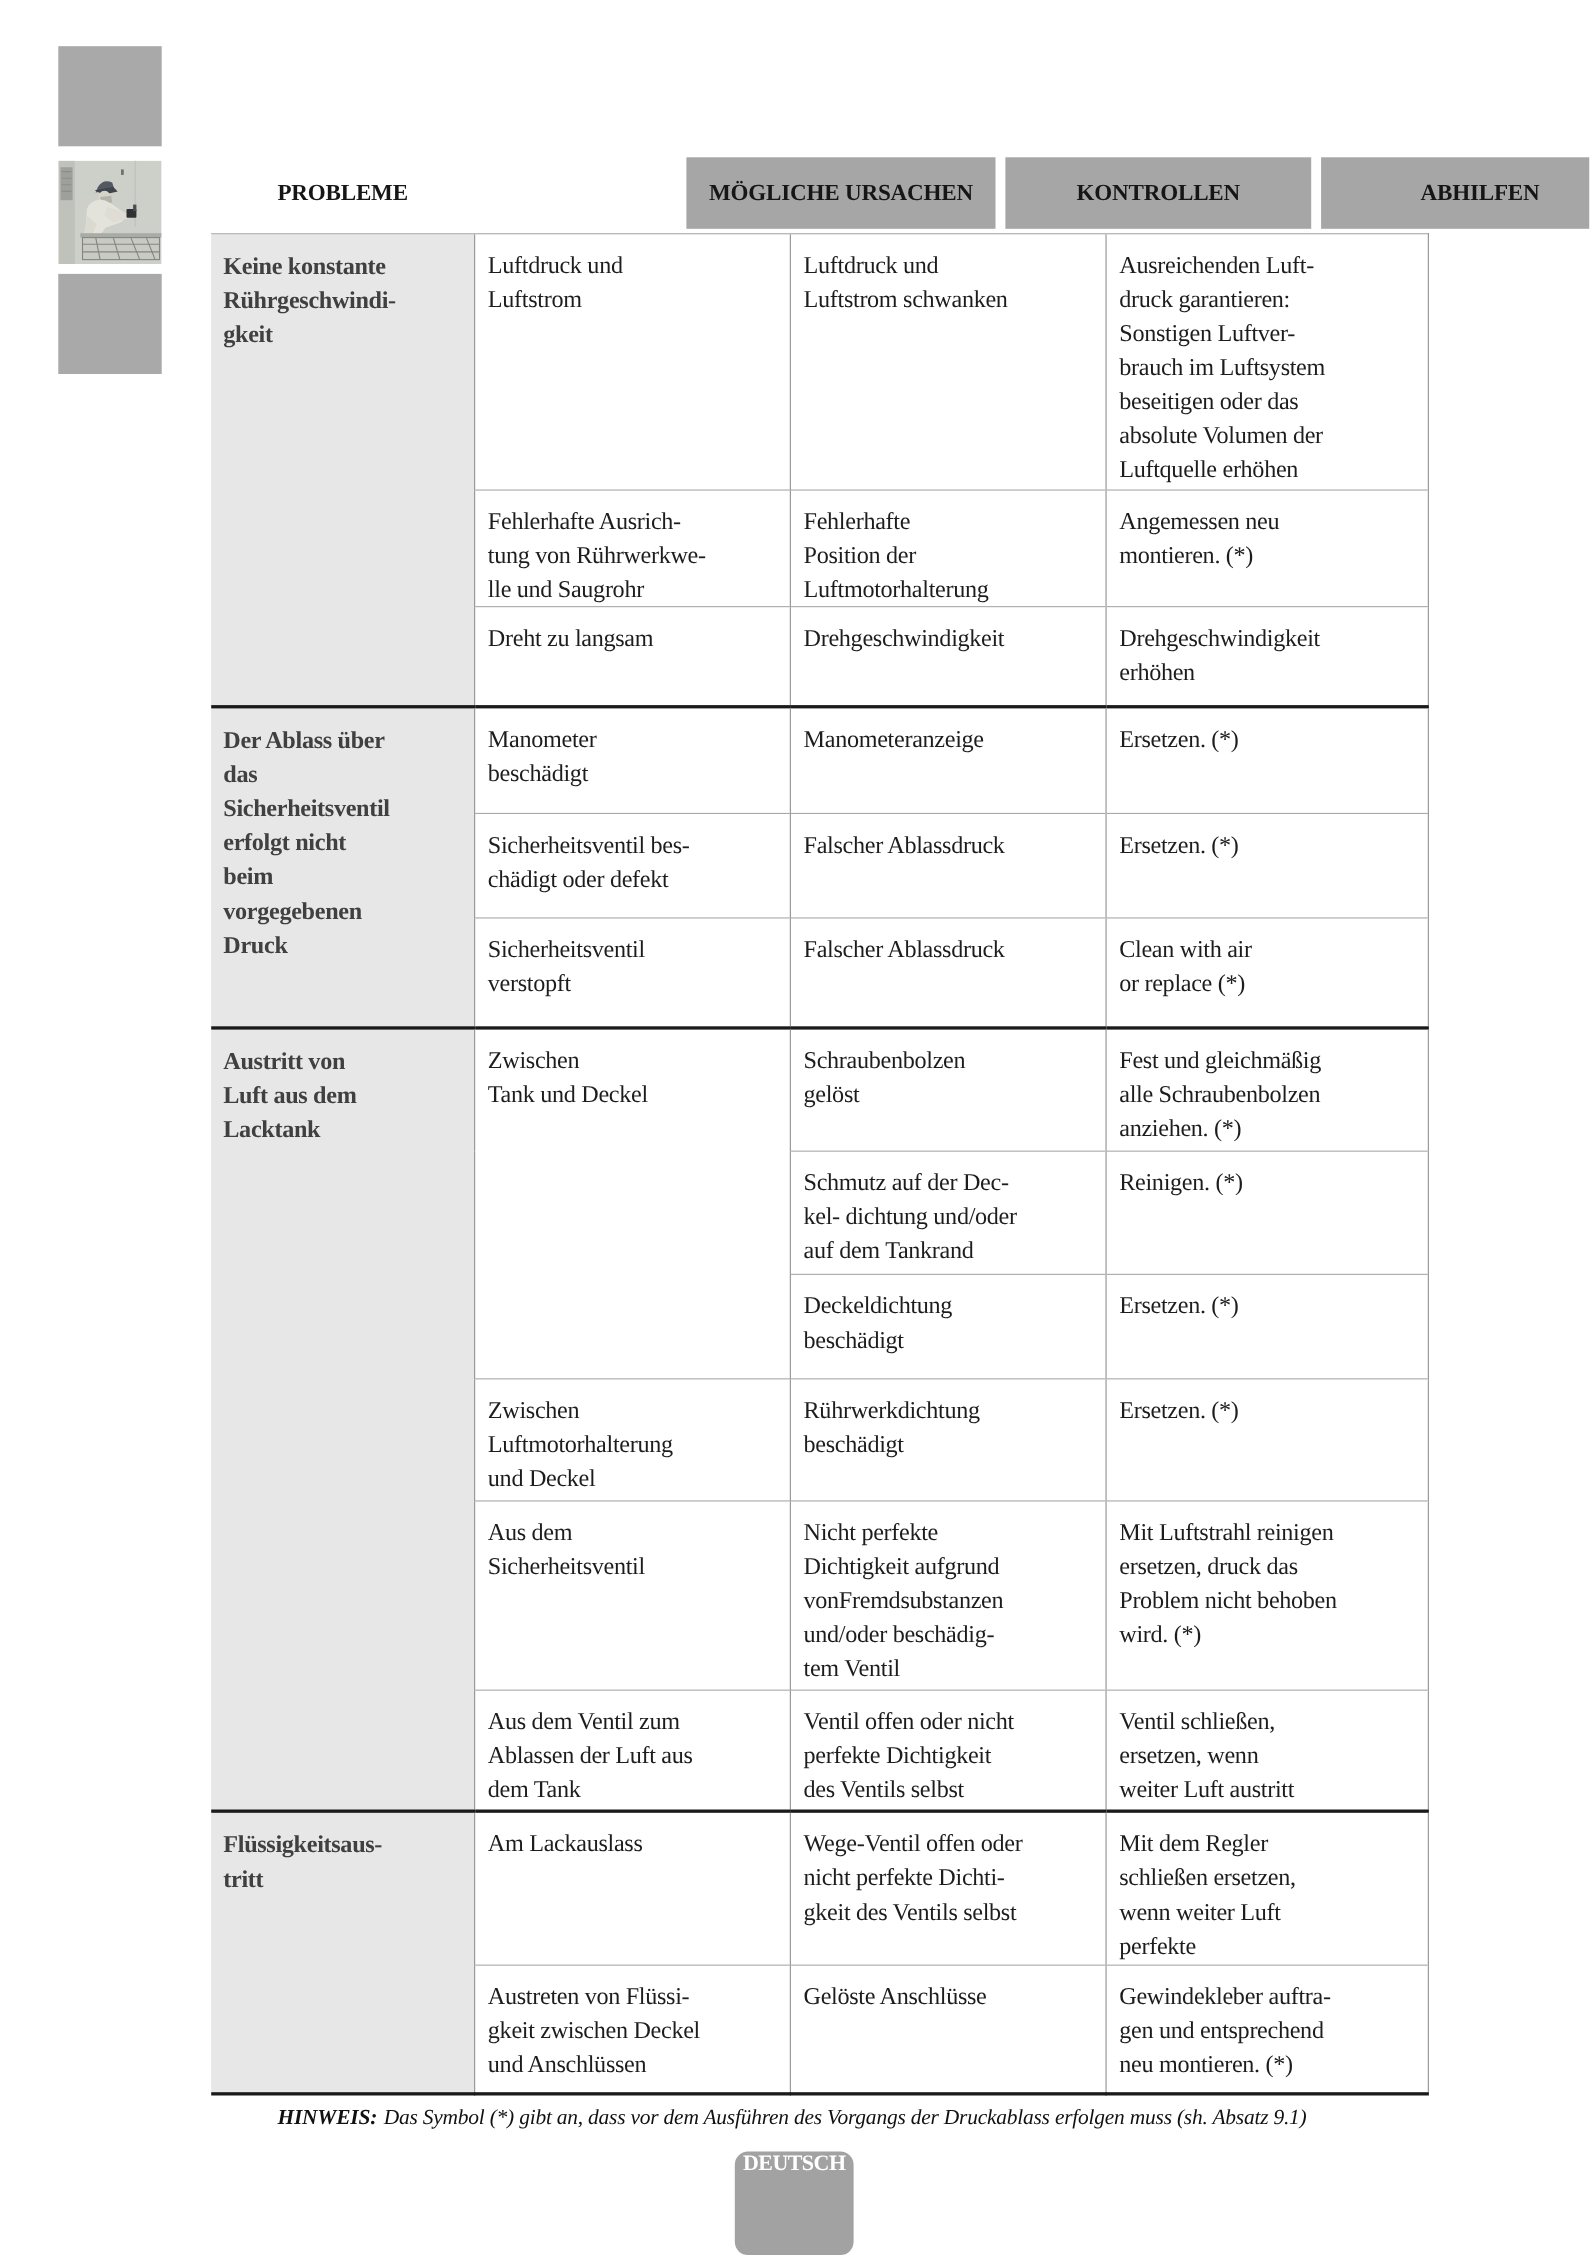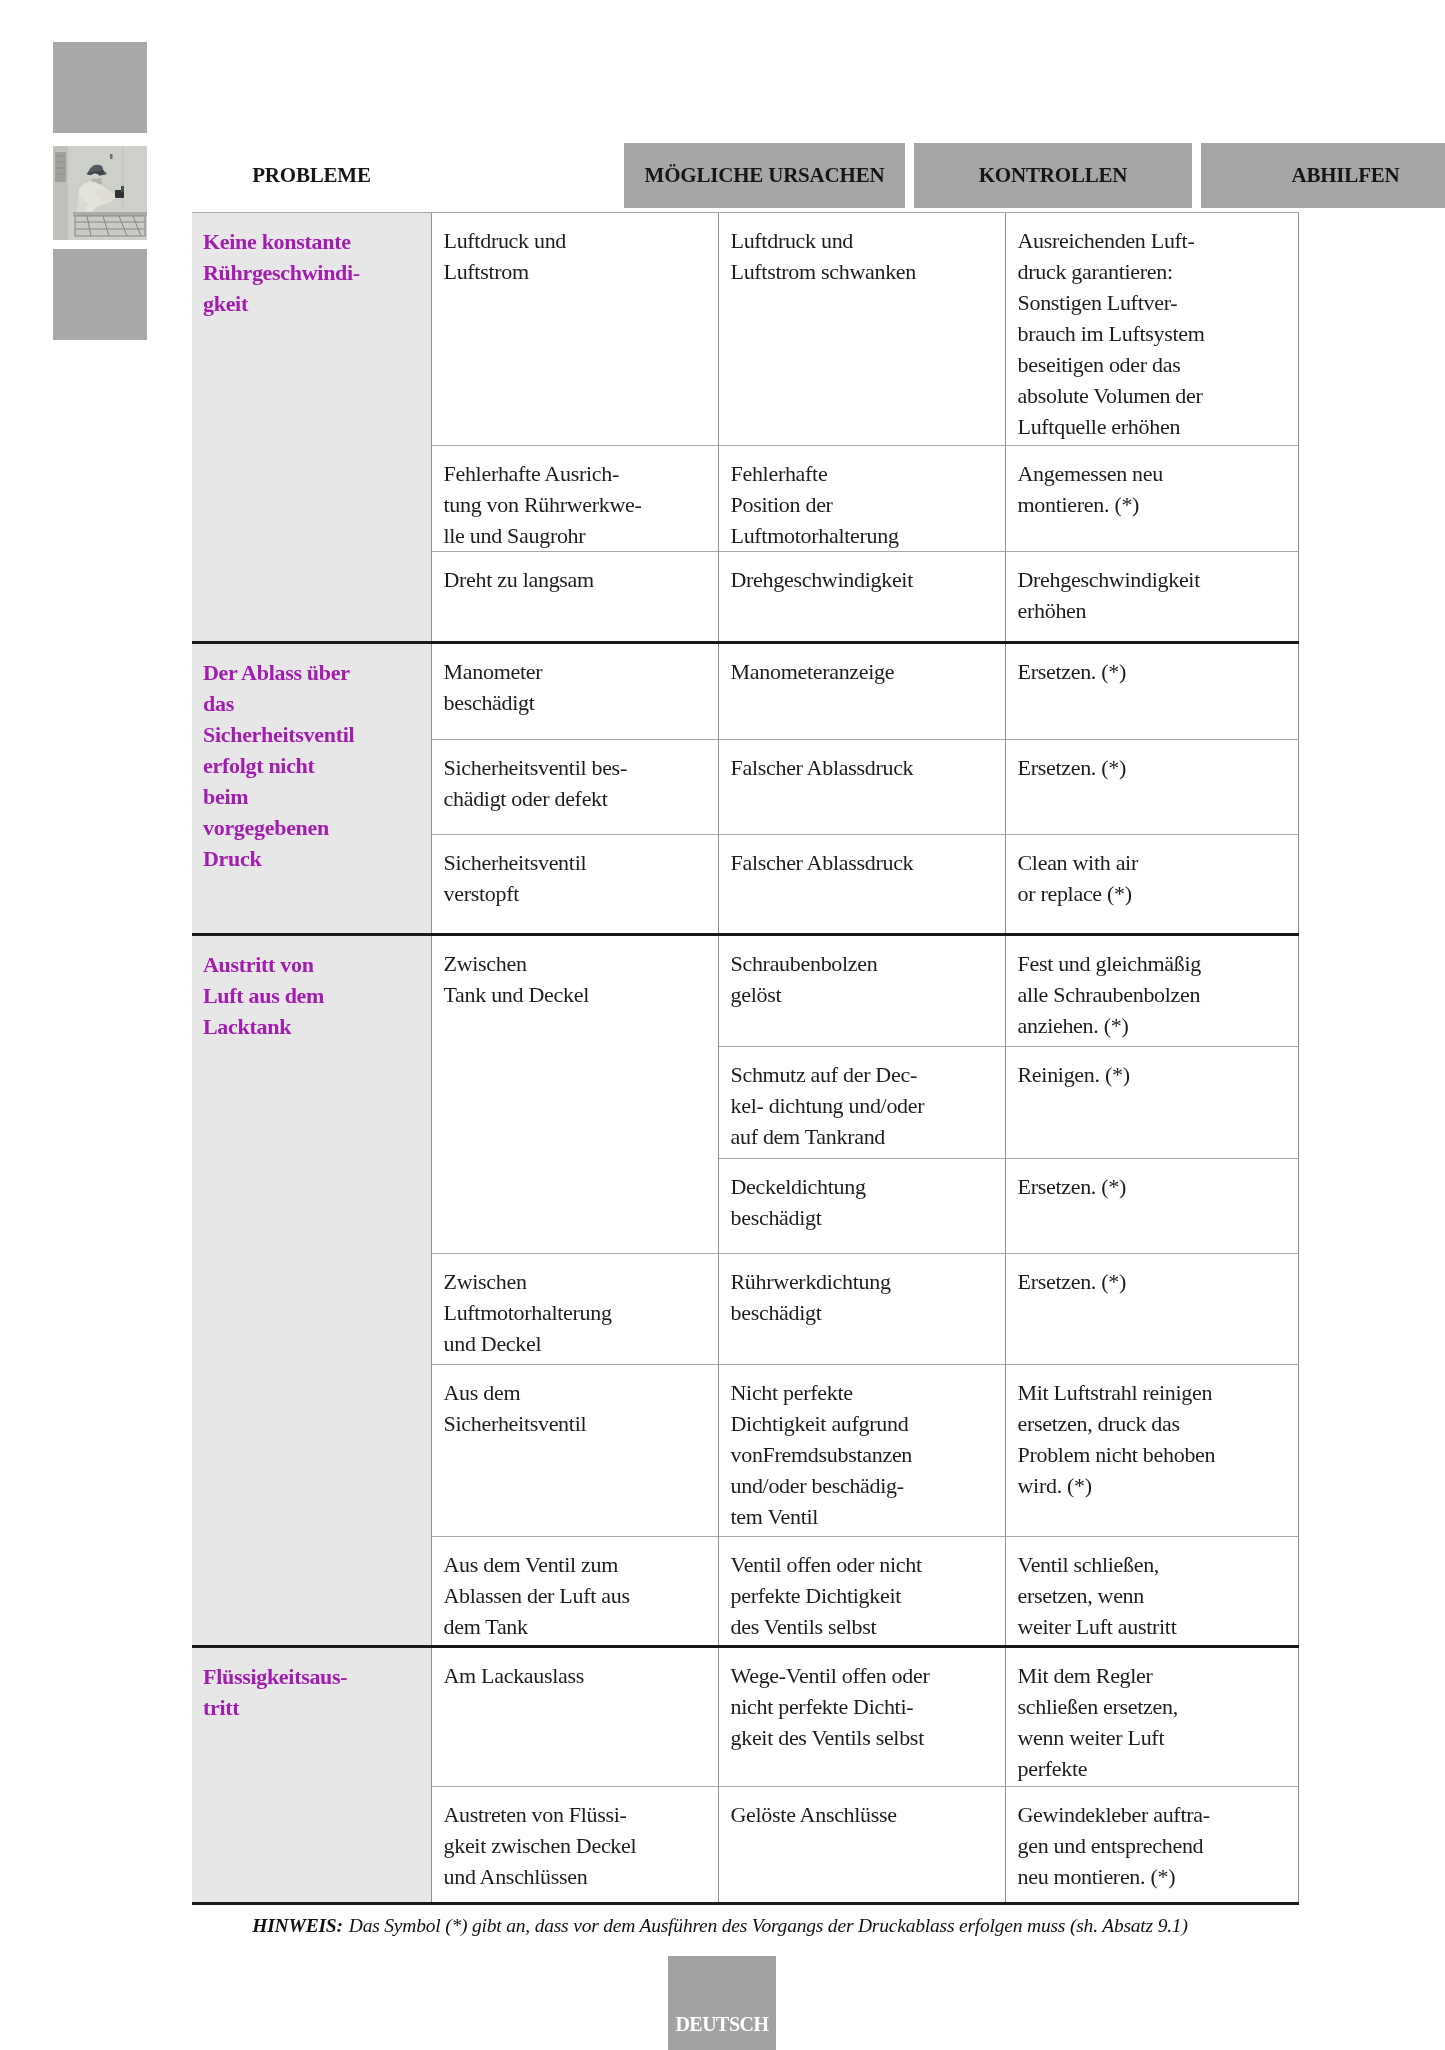--- a/index.html
+++ b/index.html
@@ -44,21 +44,21 @@
     border-top:1px solid #a8a8a8;
     border-left:1px solid #909090;
     padding:12px 8px 0 12px;
     background:#ffffff;
   }
   td.problem{
     background:#e7e7e7;
     font-weight:bold;
     border-left:none;
     padding:13px 6px 0 11px;
-    color:#a21caf;
+    color:#404040;
   }
   td.remedy{border-right:1px solid #909090;}
   tbody.sec > tr:first-child > td{border-top:3px solid #1a1a1a;}
   
   tr.h233{height:233px;} tr.h105{height:105px;} tr.h91{height:91px;}
   tr.h97{height:97px;}  tr.h95{height:95px;}  tr.h100{height:100px;}
   tr.h112{height:112px;padding-left:32px;} tr.h95b{height:95px;} tr.h111{height:111px;}
   tr.h172{height:172px;} tr.h110{height:110px;}
   tr.h140{height:140px;} tr.h117{height:117px;}
 
@@ -66,22 +66,22 @@
   .note{
     position:absolute;left:130px;top:1915px;width:1180px;
     text-align:center;font-style:italic;font-size:19.5px;letter-spacing:-0.2px;color:#111;
   }
   .note-label{font-weight:bold;margin-right:6px;}
 
   
   .lang-tab{
     position:absolute;left:668px;top:1956px;width:108px;height:94px;
     background:#a2a2a2;
-    display:flex;align-items:flex-end;justify-content:center;
-    padding-bottom:14px;box-sizing:border-box;
+    display:flex;justify-content:center;
+    padding-bottom:14px;box-sizing:border-box;border-radius:12px;
   }
   .lang-tab span{
     color:#ffffff;font-weight:bold;font-size:20px;letter-spacing:-0.5px;
   }
 </style>
 </head>
 <body>
 
 <div class="page">
 

